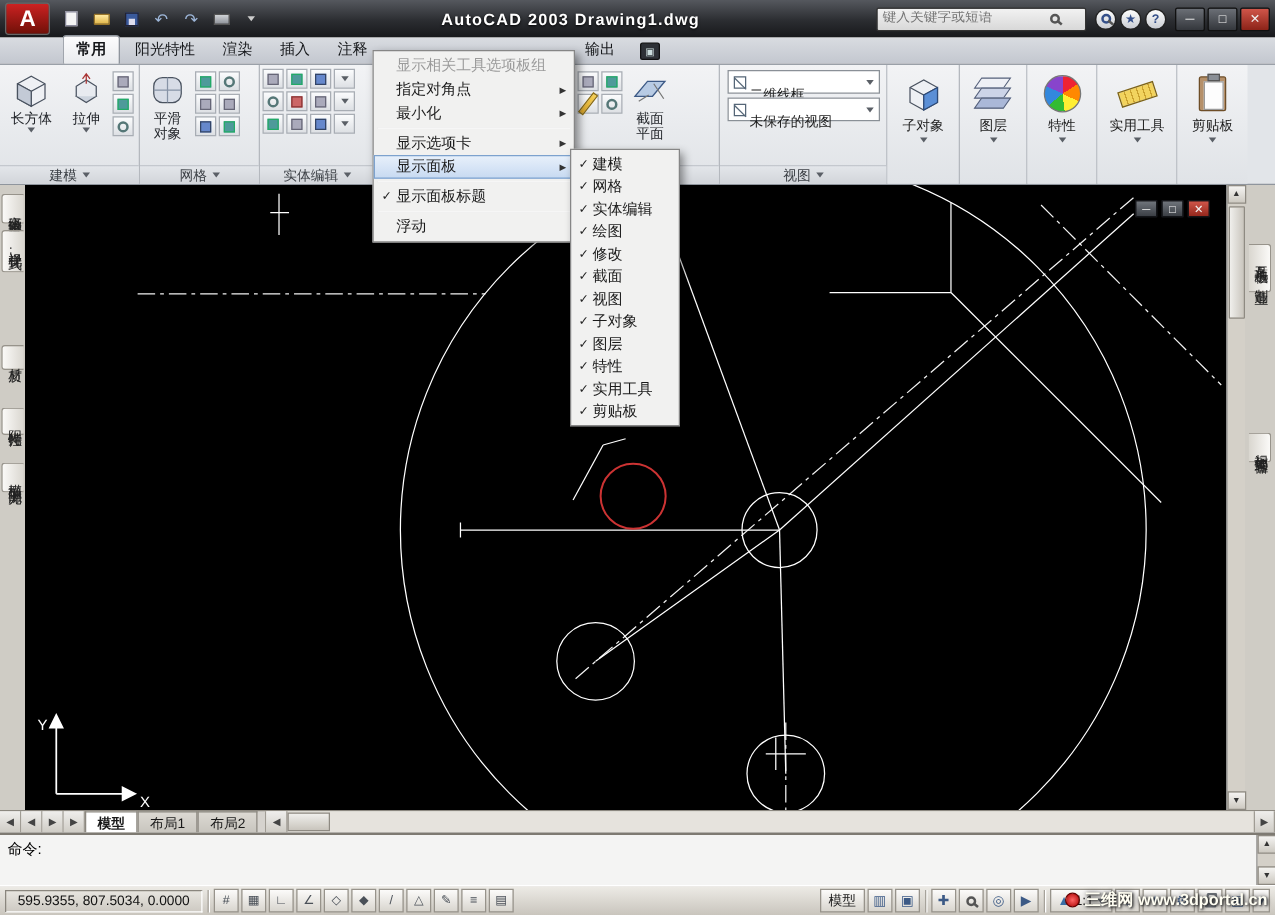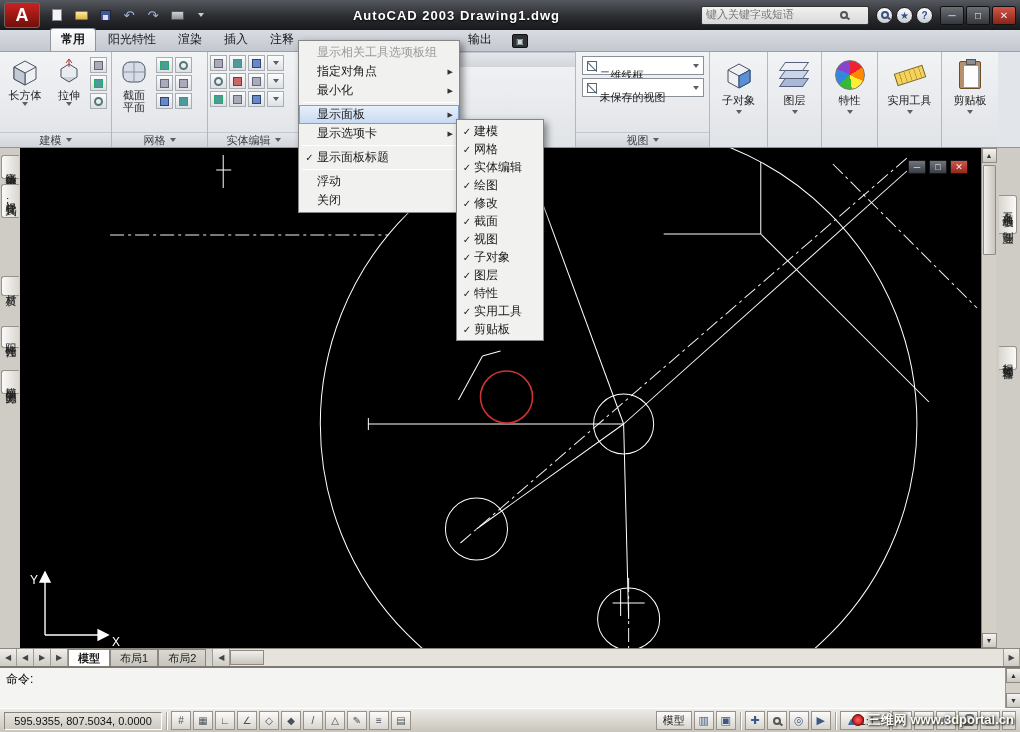--- a/index.html
+++ b/index.html
@@ -244,21 +244,21 @@
 
   <div class="panel" style="width:96px">
     <div class="panel-body">
       <div class="bigbtn" style="width:40px">
         <span class="icon32">
           <svg width="30" height="28" viewBox="0 0 30 28">
               <rect x="4" y="4" width="22" height="20" rx="7" fill="#d7dce6" stroke="#4a5360"></rect>
               <path d="M4 14h22M15 4v20" stroke="#8793a6"></path>
             </svg>
         </span>
-        <span class="lbl wrap2">截面平面</span>
+        <span class="lbl wrap2">平滑对象</span>
       </div>
       <div class="sicol">
         <span class="si">
             <i class="chip c-teal"></i>
           </span>
         <span class="si">
             <i class="chip c-gray"></i>
           </span>
         <span class="si">
             <i class="chip c-blue"></i>
@@ -331,20 +331,47 @@
       <span>实体编辑</span>
       <span class="tri"></span>
     </div>
   </div>
 
   <div class="panel" style="width:160px">
     <div class="panel-body"></div>
   </div>
 
   <div class="panel" style="width:116px">
+    <div class="panel-body">
+      <div class="sicol">
+        <span class="si">
+            <i class="chip c-gray"></i>
+          </span>
+        <span class="si">
+            <i class="pencil"></i>
+          </span>
+      </div>
+      <div class="sicol">
+        <span class="si">
+            <i class="chip c-teal"></i>
+          </span>
+        <span class="si">
+            <i class="c-ring"></i>
+          </span>
+      </div>
+      <div class="bigbtn" style="width:40px">
+        <span class="icon32">
+          <svg width="30" height="26" viewBox="0 0 30 26">
+              <path d="M3 18l10-12h14L17 18z" fill="#aac2e0" fill-opacity=".8" stroke="#3d5a86"></path>
+              <path d="M6 22l8-5M18 8l8 12" stroke="#777" fill="none"></path>
+            </svg>
+        </span>
+        <span class="lbl wrap2">截面平面</span>
+      </div>
+    </div>
     <div class="panel-title"></div>
   </div>
 
   <div class="panel" style="width:134px">
     <div class="panel-body" style="flex-direction:column; gap:1px; align-items:center;">
       <div class="combo">
         <span class="wire"></span>
         <span class="cv">二维线框</span>
         <span class="tri"></span>
       </div>
@@ -640,44 +667,40 @@
     <span class="ck"></span>
     <span class="lb">指定对角点</span>
     <span class="ar">▶</span>
   </div>
   <div class="ctxitem">
     <span class="ck"></span>
     <span class="lb">最小化</span>
     <span class="ar">▶</span>
   </div>
   <div class="ctxsep"></div>
+  <div class="ctxitem">
+    <span class="ck"></span>
+    <span class="lb">显示选项卡</span>
+    <span class="ar">▶</span>
+  </div>
   <div class="ctxitem hl">
     <span class="ck"></span>
     <span class="lb">显示面板</span>
     <span class="ar">▶</span>
   </div>
-  <div class="ctxitem">
-    <span class="ck"></span>
-    <span class="lb">显示选项卡</span>
-    <span class="ar">▶</span>
-  </div>
   <div class="ctxsep"></div>
   <div class="ctxitem">
     <span class="ck">✓</span>
     <span class="lb">显示面板标题</span>
   </div>
   <div class="ctxsep"></div>
   <div class="ctxitem">
     <span class="ck"></span>
     <span class="lb">浮动</span>
   </div>
-  <div class="ctxitem">
-    <span class="ck"></span>
-    <span class="lb">关闭</span>
-  </div>
 </div>
 
 <div class="submenu">
   <div class="subitem">
       <span class="ck">✓</span>
       <span class="lb">建模</span>
     </div>
   <div class="subitem">
       <span class="ck">✓</span>
       <span class="lb">网格</span>

